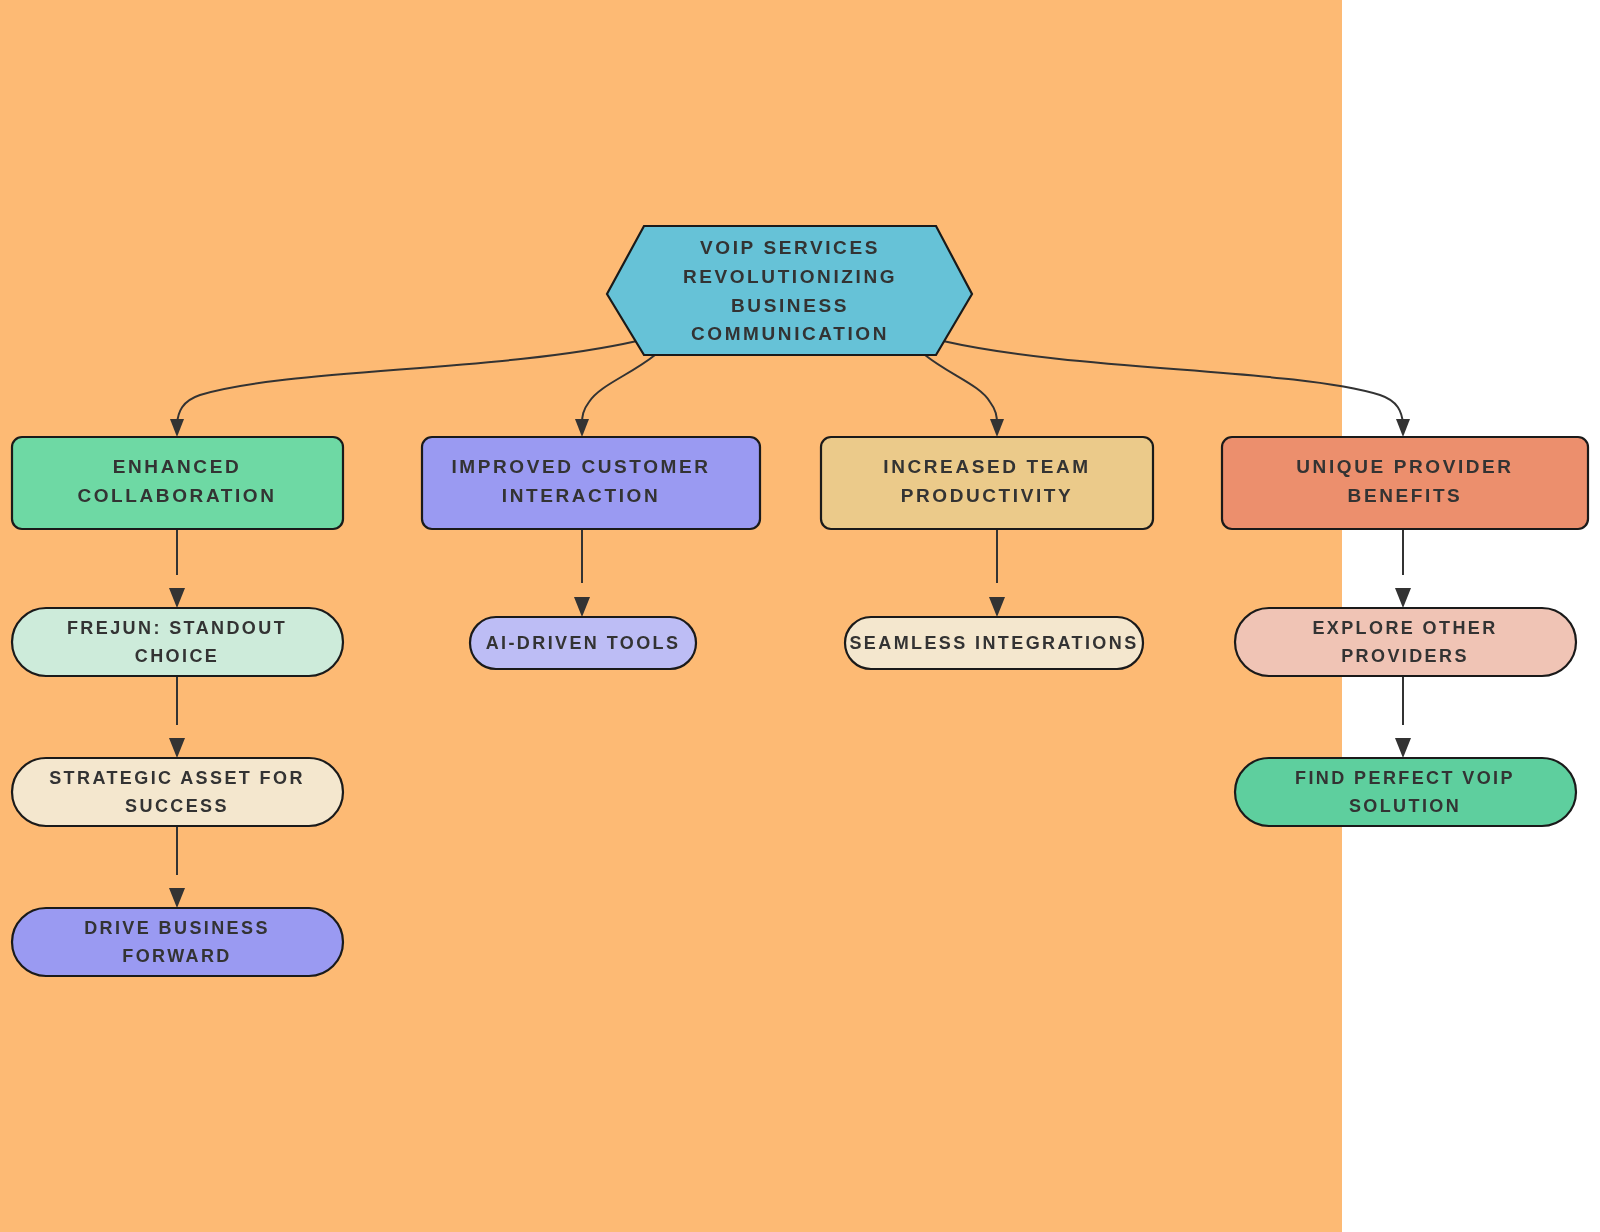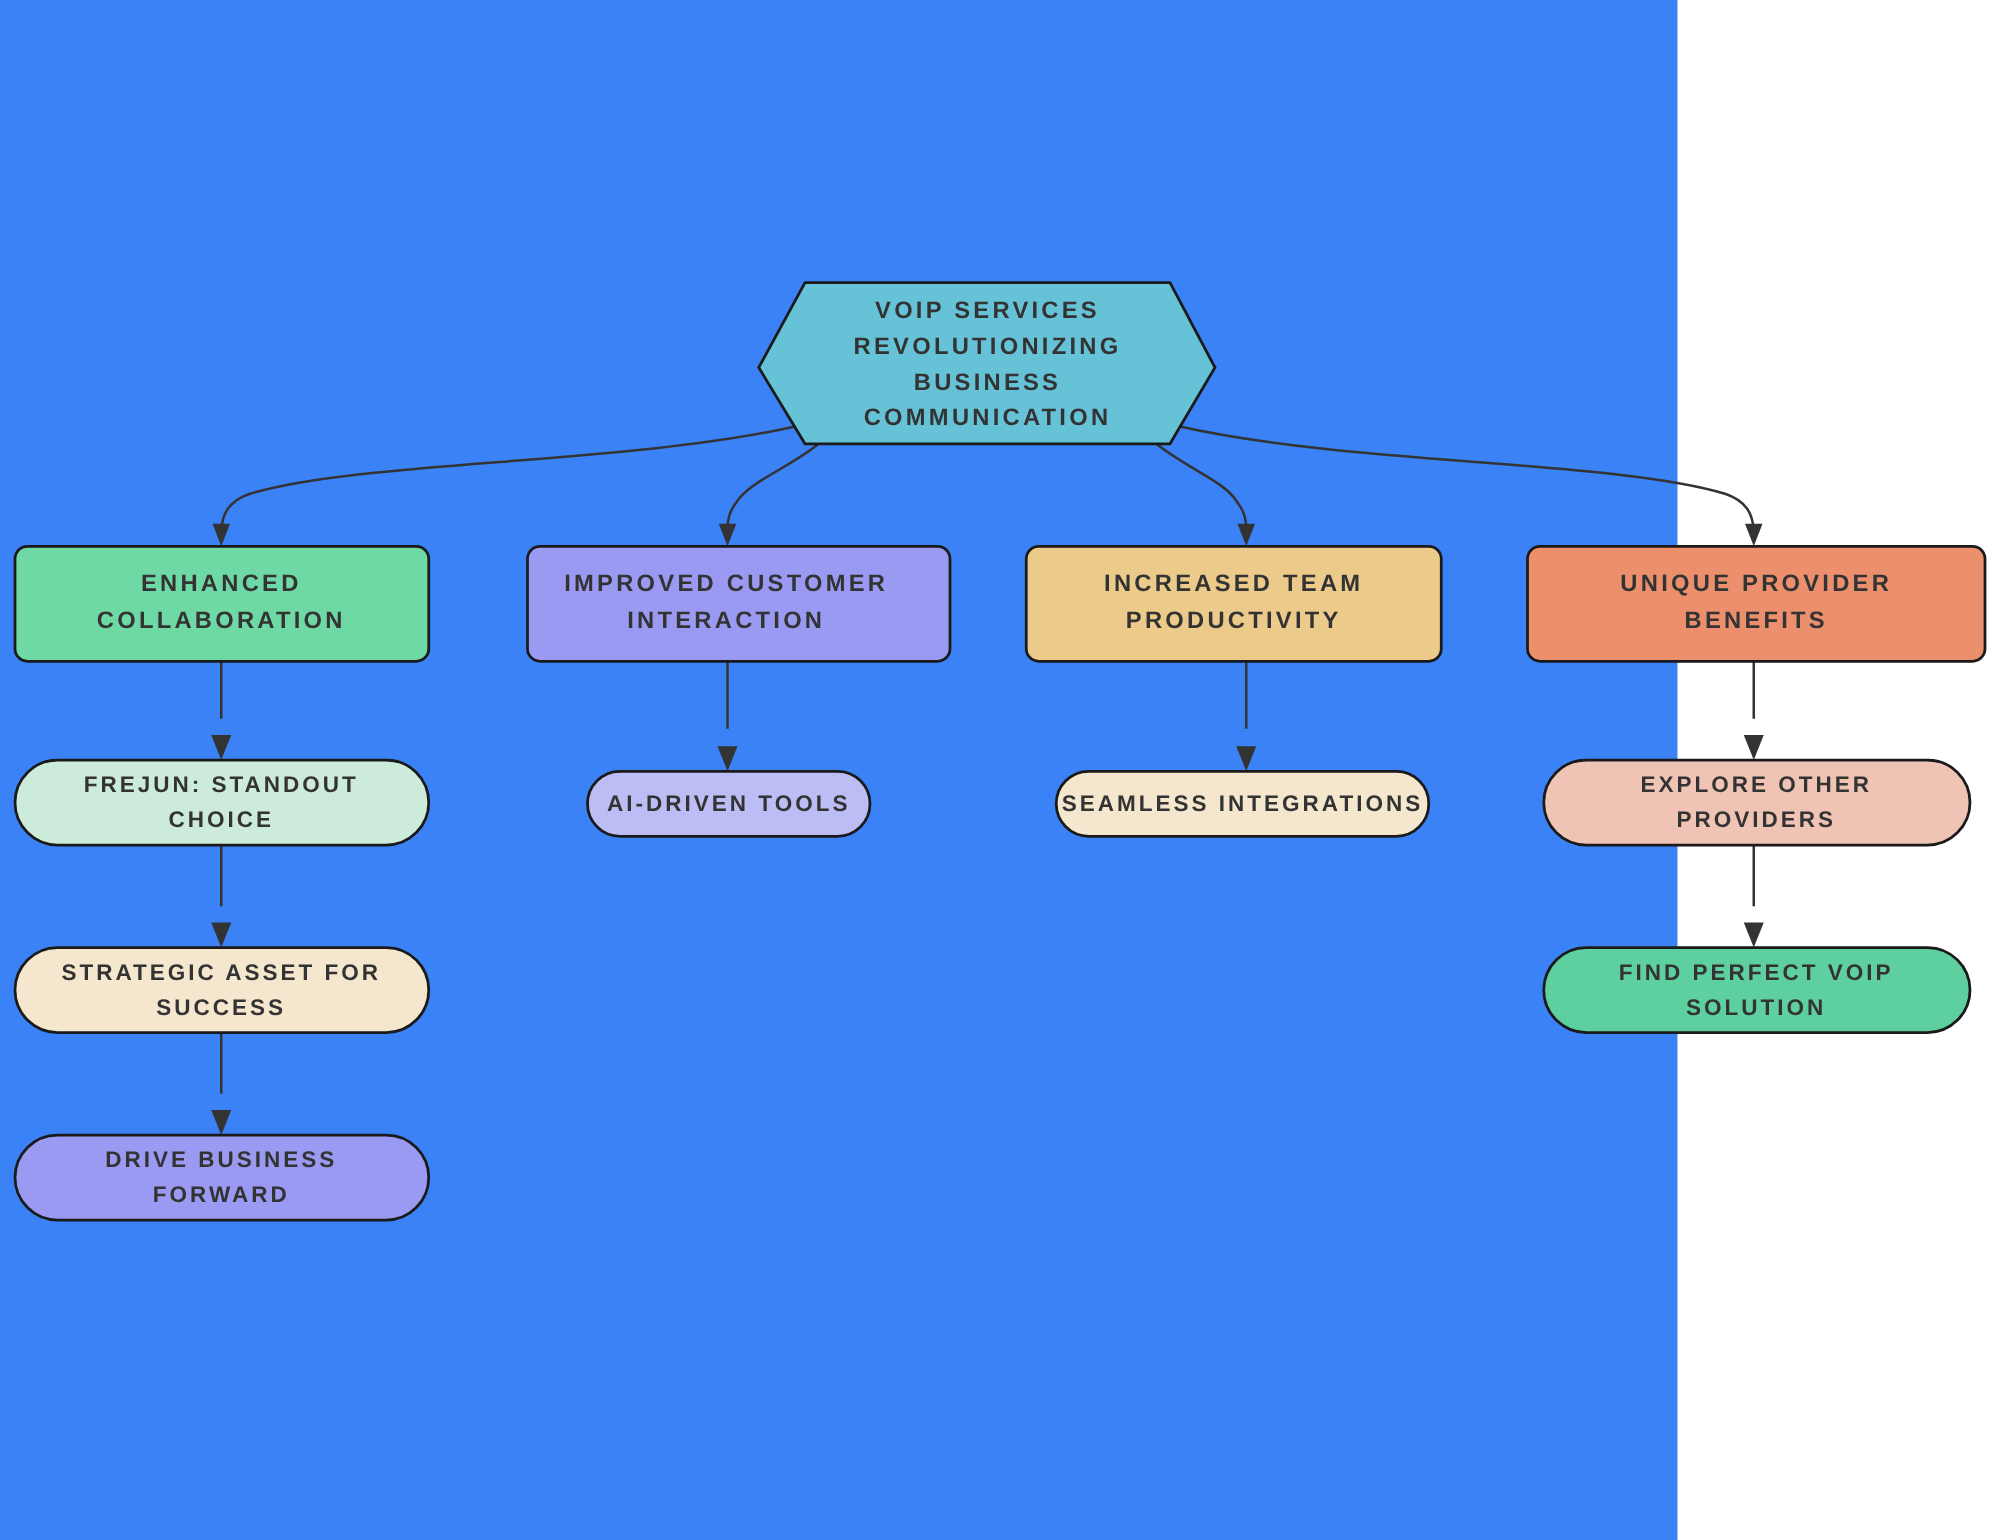--- a/index.html
+++ b/index.html
@@ -10,21 +10,21 @@
   body {
     width: 1600px;
     height: 1232px;
     font-family: "Liberation Sans", sans-serif;
     overflow: hidden;
   }
   #flow-root {
     position: relative;
     width: 1342px;
     height: 1232px;
-    background: #3b82f6;
+    background: #fdba74;
   }
   svg#flowchart {
     display: block;
     width: 1600px;
     height: 1232px;
   }
   .edge-path {
     fill: none;
     stroke: #333333;
     stroke-width: 2px;

